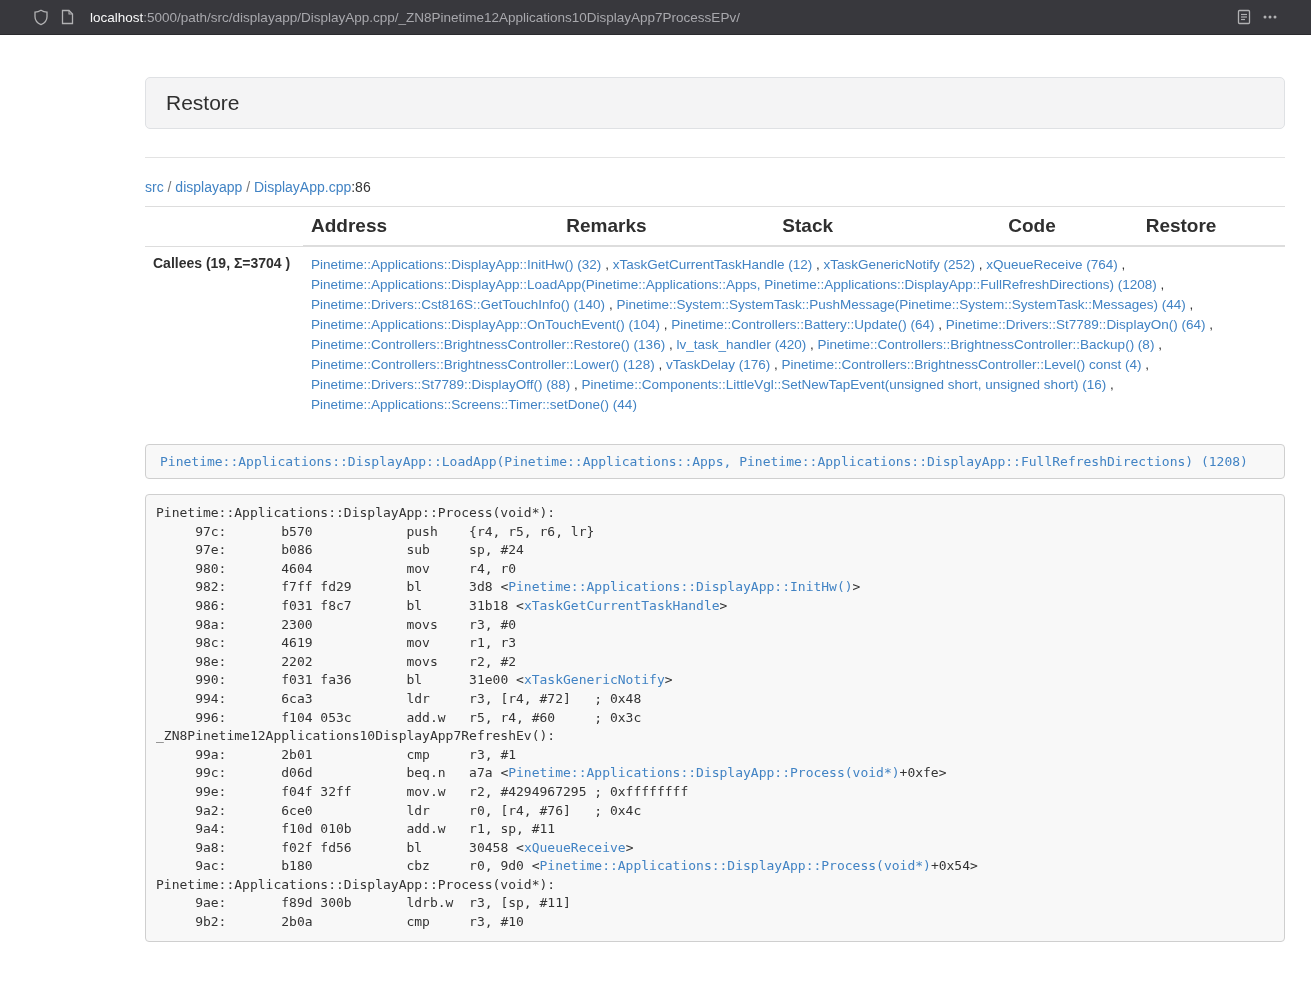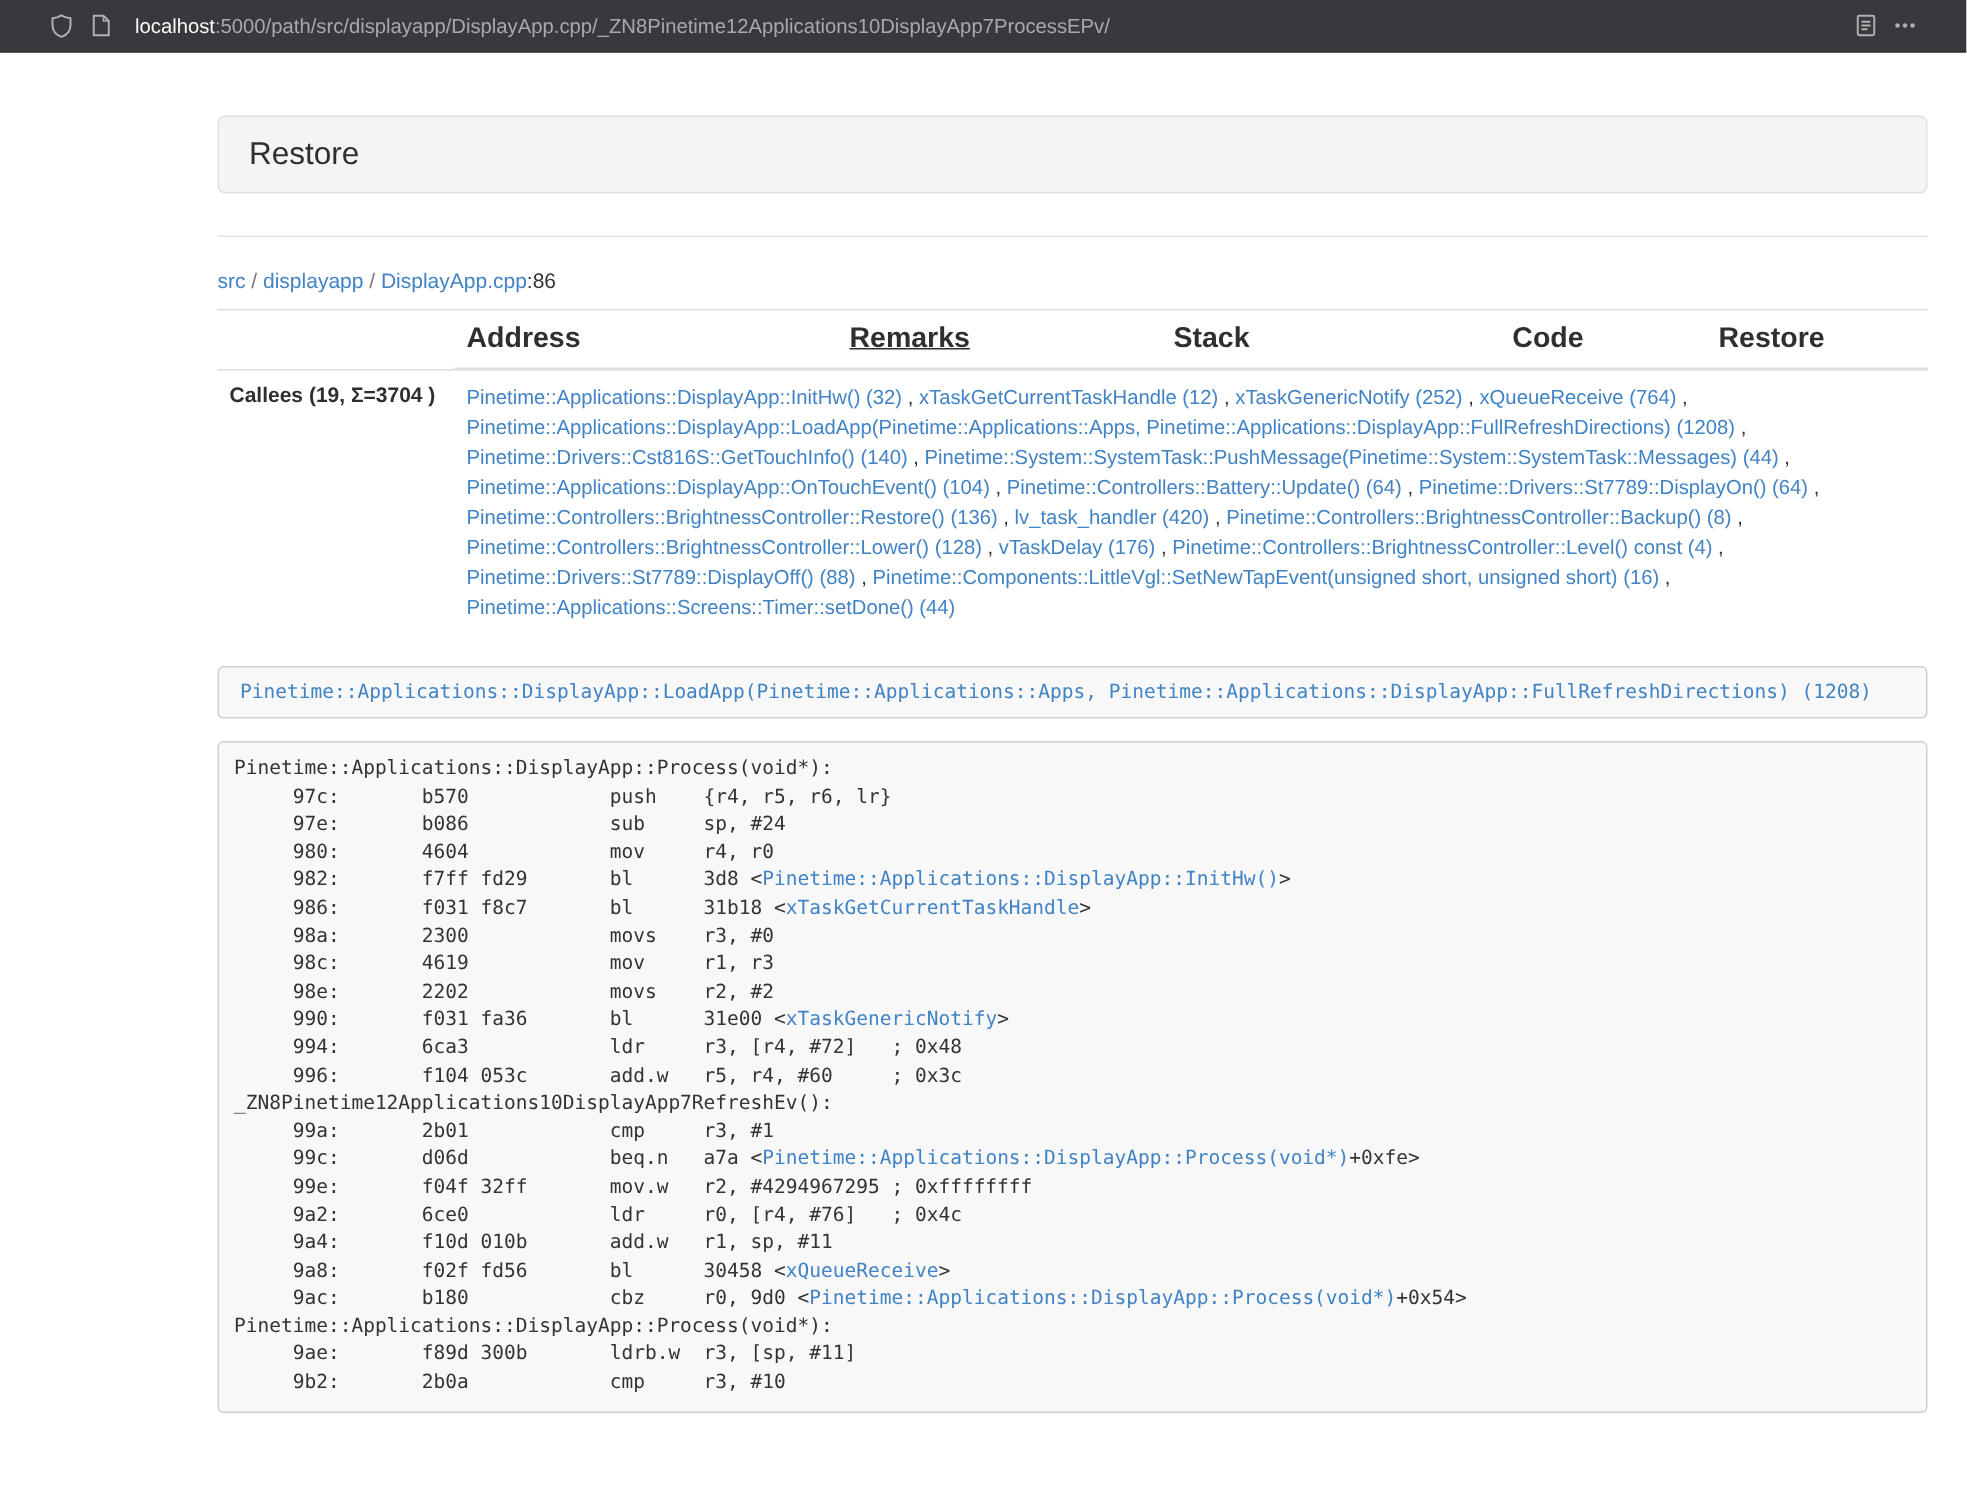--- a/index.html
+++ b/index.html
@@ -62,21 +62,21 @@
   tr.fn-title-row > td { border-bottom: 1px solid #ddd; }
   tr.no-callers-row, tr.callees-row { border-top: 1px solid #ddd; }
   td.inner-wrap { padding: 0 !important; }
 
   table.inner { width: 100%; border-collapse: collapse; }
   table.inner th {
     text-align: left; font-weight: 700; font-size: 19px;
     padding: 8px; border-bottom: 1px solid #ddd; color: #2f2f2f;
   }
   table.inner td { padding: 8px; font-size: 13.5px; }
-  .col-address { width: 26%; } .col-remarks { width: 22%; text-decoration: underline; }
+  .col-address { width: 26%; } .col-remarks { width: 22%; }
   .col-stack { width: 23%; } .col-code { width: 14%; } .col-static { width: 15%; }
 
   .fn-title { display: flex; align-items: center; gap: 7px; font-size: 14px; }
   .callees-cell { line-height: 20px; font-size: 13.5px; }
 
   
   .symbol-box {
     margin-top: 21px;
     border: 1px solid #cfcfcf;
     background: #f8f8f8;

